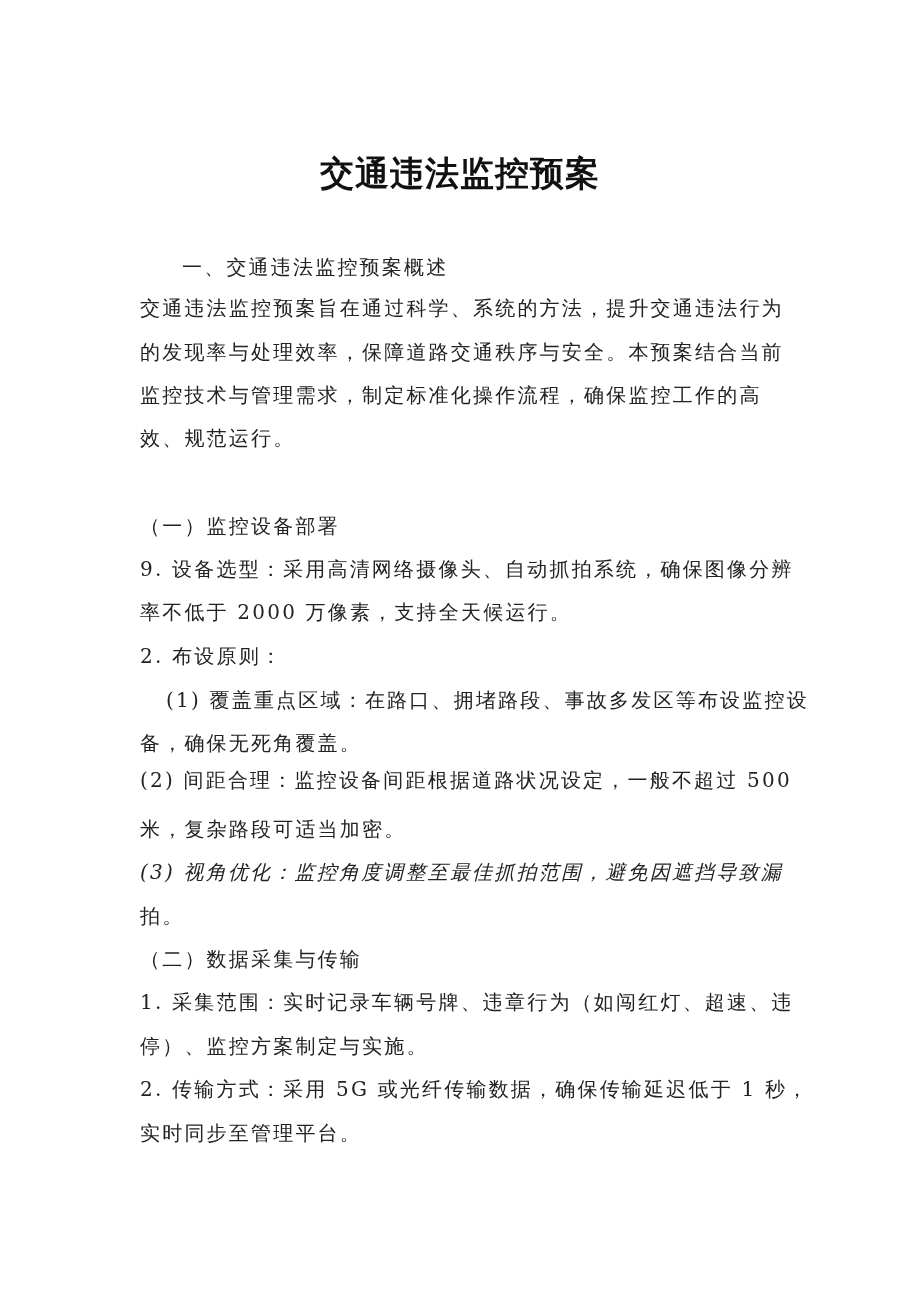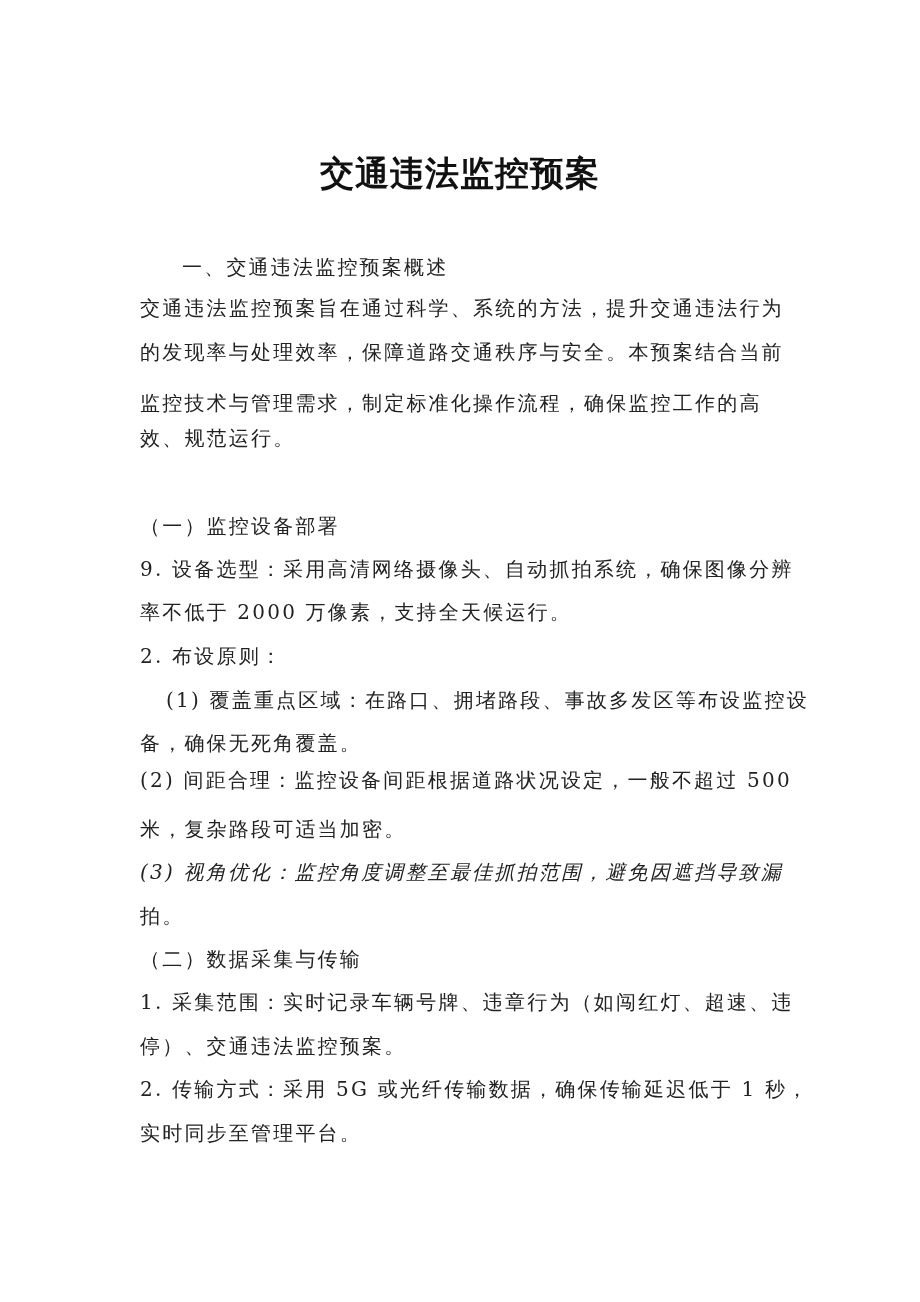--- a/index.html
+++ b/index.html
@@ -18,30 +18,30 @@
 </style>
 </head>
 <body>
 
 <div class="page">
   <div class="title">交通违法监控预案</div>
 
   <div class="line" style="top: 252px; left: 182px;">一、交通违法监控预案概述</div>
   <div class="line" style="top: 293px; left: 140px;">交通违法监控预案旨在通过科学、系统的方法，提升交通违法行为</div>
   <div class="line" style="top: 337px; left: 140px;">的发现率与处理效率，保障道路交通秩序与安全。本预案结合当前</div>
-  <div class="line" style="top: 380px; left: 140px; margin-top: 8px;">监控技术与管理需求，制定标准化操作流程，确保监控工作的高</div>
+  <div class="line" style="top: 380px; left: 140px;">监控技术与管理需求，制定标准化操作流程，确保监控工作的高</div>
   <div class="line" style="top: 423px; left: 140px;">效、规范运行。</div>
   <div class="line" style="top: 511px; left: 140px;">（一）监控设备部署</div>
   <div class="line" style="top: 554px; left: 140px;">9. 设备选型：采用高清网络摄像头、自动抓拍系统，确保图像分辨</div>
   <div class="line" style="top: 597px; left: 140px;">率不低于 2000 万像素，支持全天候运行。</div>
   <div class="line" style="top: 641px; left: 140px;">2. 布设原则：</div>
   <div class="line" style="top: 685px; left: 140px; margin-left: 26px;">(1) 覆盖重点区域：在路口、拥堵路段、事故多发区等布设监控设</div>
   <div class="line" style="top: 728px; left: 140px;">备，确保无死角覆盖。</div>
   <div class="line" style="top: 765px; left: 140px;">(2) 间距合理：监控设备间距根据道路状况设定，一般不超过 500</div>
   <div class="line" style="top: 814px; left: 140px;">米，复杂路段可适当加密。</div>
   <div class="line" style="top: 857px; left: 140px; font-style: italic;">(3) 视角优化：监控角度调整至最佳抓拍范围，避免因遮挡导致漏</div>
   <div class="line" style="top: 901px; left: 140px;">拍。</div>
   <div class="line" style="top: 944px; left: 140px;">（二）数据采集与传输</div>
   <div class="line" style="top: 987px; left: 140px;">1. 采集范围：实时记录车辆号牌、违章行为（如闯红灯、超速、违</div>
-  <div class="line" style="top: 1031px; left: 140px;">停）、交通违法监控预案。</div>
+  <div class="line" style="top: 1031px; left: 140px;">停）、监控方案制定与实施。</div>
   <div class="line" style="top: 1074px; left: 140px;">2. 传输方式：采用 5G 或光纤传输数据，确保传输延迟低于 1 秒，</div>
   <div class="line" style="top: 1118px; left: 140px;">实时同步至管理平台。</div>
 </div>
 
 </body></html>

